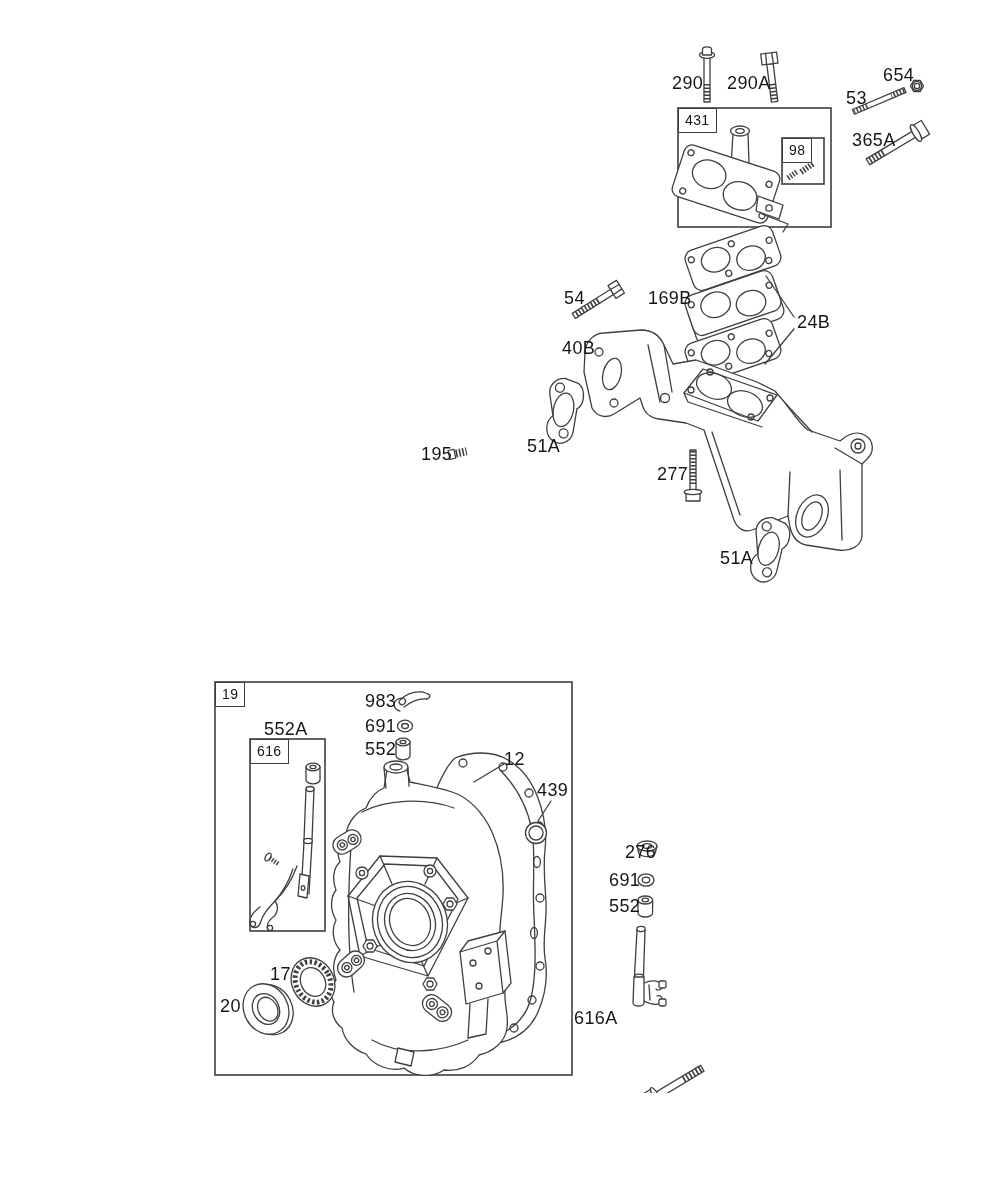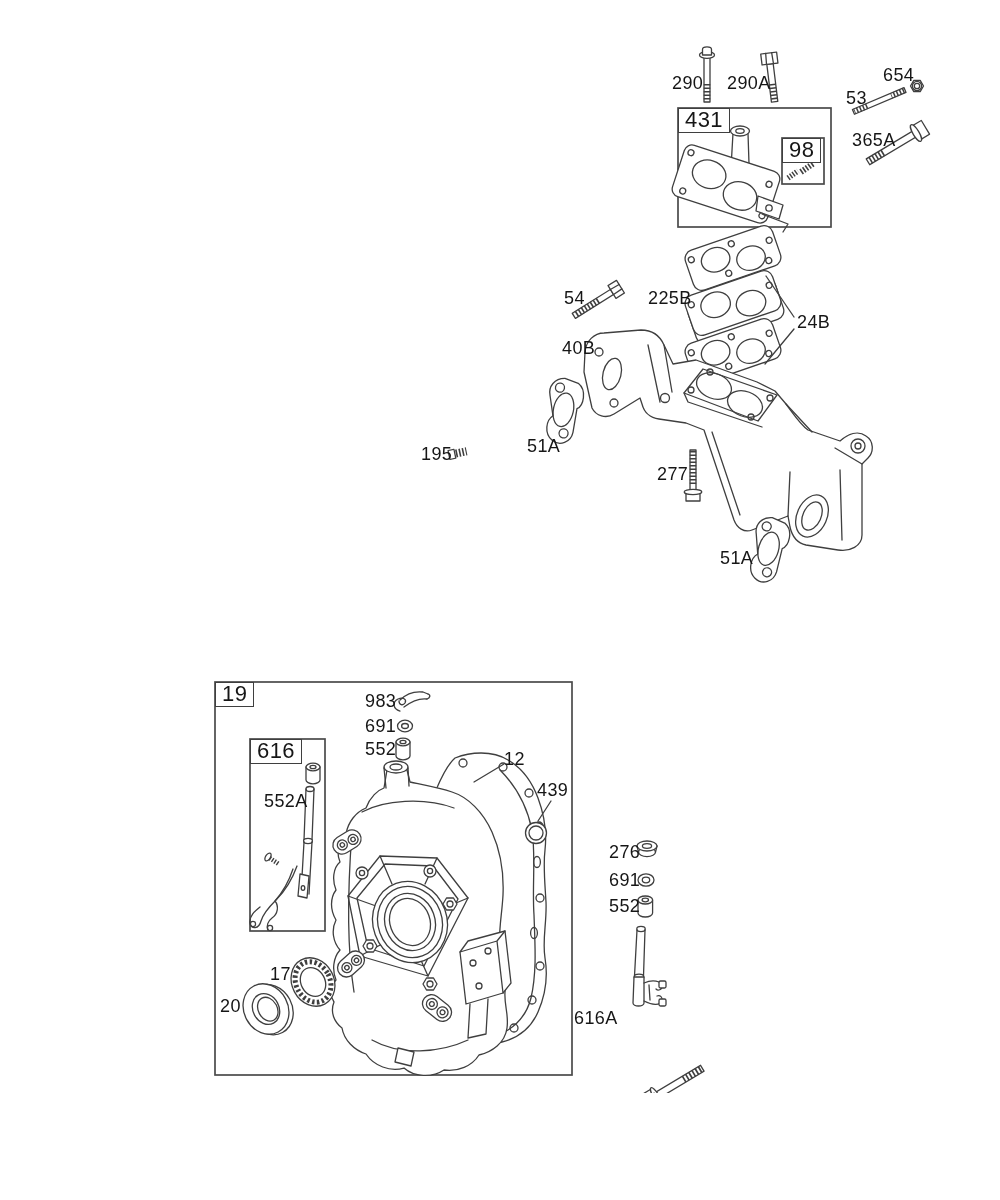--- a/index.html
+++ b/index.html
@@ -1,21 +1,21 @@
 <!DOCTYPE html>
 <html><head>
 <meta charset="utf-8">
 <style>
   html,body{margin:0;padding:0;background:#fff;}
   .stage{position:relative;width:1000px;height:1093px;background:#ffffff;overflow:hidden;
          font-family:"Liberation Sans", sans-serif;text-align:center;}
   .stage svg{position:absolute;left:0;top:0;}
   .plabel{position:absolute;font-size:18px;line-height:18px;color:#161616;
           letter-spacing:.4px;white-space:nowrap;}
-  .boxlabel{position:absolute;font-size:22px;line-height:18px;color:#161616;
+  .boxlabel{position:absolute;font-size:14px;line-height:18px;color:#161616;
             border:1.7px solid #3f3f3f;background:#fff;padding:2px 6px 3px 6px;
             letter-spacing:.4px;}
   .ln{stroke:#3f3f3f;stroke-width:1.3;fill:none;stroke-linecap:round;stroke-linejoin:round;}
   .fw{stroke:#3f3f3f;stroke-width:1.3;fill:#ffffff;stroke-linejoin:round;}
   .thread{stroke:#3f3f3f;fill:none;}
   .boxrect{stroke:#4a4a4a;stroke-width:1.7;fill:none;}
 </style>
 </head>
 <body>
 
@@ -396,34 +396,34 @@
     <line class="ln" x1="-12" y1="3" x2="0" y2="3.4"></line>
   </g>
 </svg>
 
 <span class="plabel" style="left:672px;top:74px">290</span>
 <span class="plabel" style="left:727px;top:74px">290A</span>
 <span class="plabel" style="left:883px;top:66px">654</span>
 <span class="plabel" style="left:846px;top:89px">53</span>
 <span class="plabel" style="left:852px;top:131px">365A</span>
 <span class="plabel" style="left:564px;top:289px">54</span>
-<span class="plabel" style="left:648px;top:289px">225B</span>
+<span class="plabel" style="left:648px;top:289px">169B</span>
 <span class="plabel" style="left:797px;top:313px">24B</span>
 <span class="plabel" style="left:562px;top:339px">40B</span>
 <span class="plabel" style="left:527px;top:437px">51A</span>
 <span class="plabel" style="left:421px;top:445px">195</span>
 <span class="plabel" style="left:657px;top:465px">277</span>
 <span class="plabel" style="left:720px;top:549px">51A</span>
 <span class="plabel" style="left:365px;top:692px">983</span>
 <span class="plabel" style="left:365px;top:717px">691</span>
 <span class="plabel" style="left:365px;top:740px">552</span>
-<span class="plabel" style="left:264px;top:792px">552A</span>
+<span class="plabel" style="left:264px;top:720px">552A</span>
 <span class="plabel" style="left:504px;top:750px">12</span>
 <span class="plabel" style="left:537px;top:781px">439</span>
-<span class="plabel" style="left:609px;top:843px">276</span>
+<span class="plabel" style="left:625px;top:843px">276</span>
 <span class="plabel" style="left:609px;top:871px">691</span>
 <span class="plabel" style="left:609px;top:897px">552</span>
 <span class="plabel" style="left:270px;top:965px">17</span>
 <span class="plabel" style="left:220px;top:997px">20</span>
 <span class="plabel" style="left:574px;top:1009px">616A</span>
 <span class="plabel" style="left:616px;top:1095px">22</span>
 
 <span class="boxlabel" style="left:678px;top:108px">431</span>
 <span class="boxlabel" style="left:782px;top:138px">98</span>
 <span class="boxlabel" style="left:215px;top:682px">19</span>

